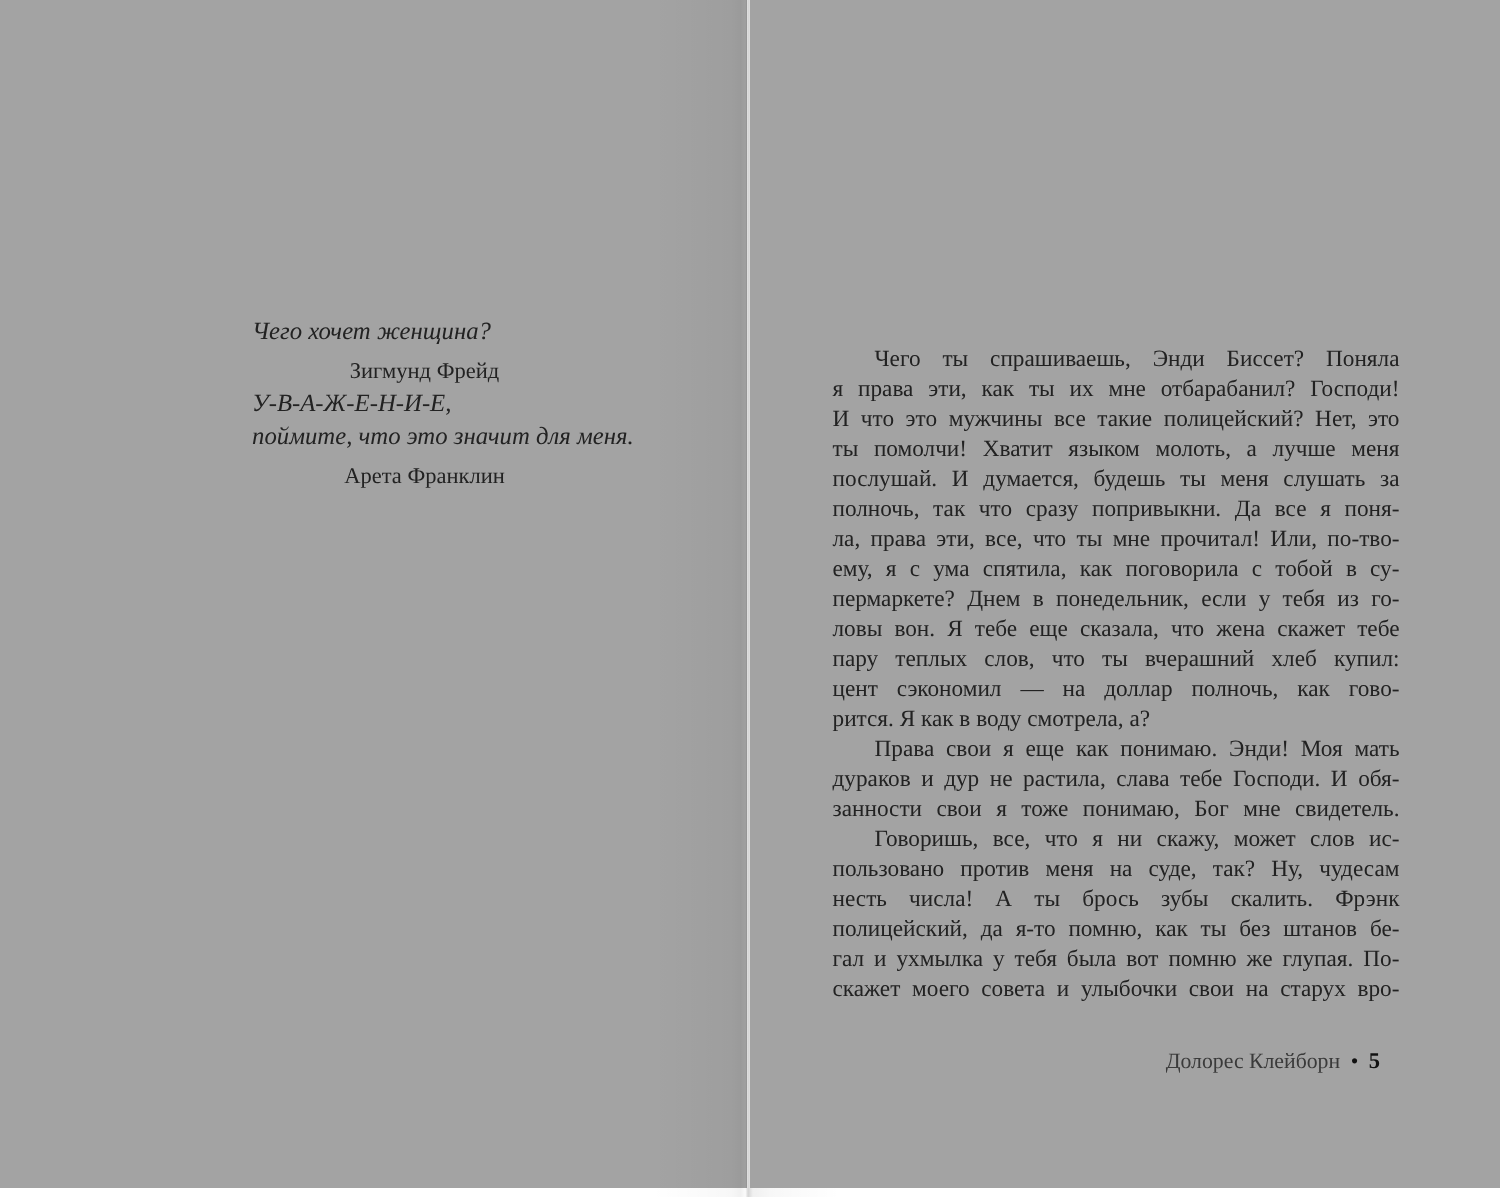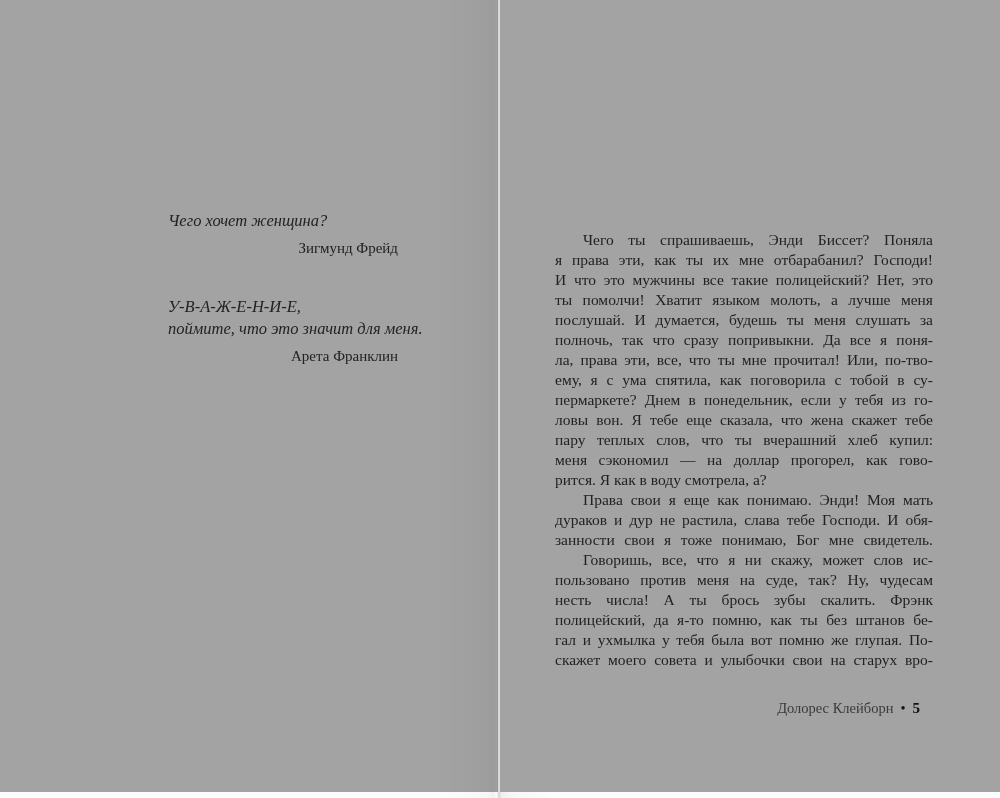--- a/index.html
+++ b/index.html
@@ -23,22 +23,22 @@
       rgba(0,0,0,0.015) 49.5%,
       rgba(0,0,0,0.165) 51%,
       rgba(0,0,0,0.060) 53.5%,
       rgba(0,0,0,0.030) 63%,
       rgba(0,0,0,0) 100%);
   }
 
   
   .epigraphs{position:absolute;left:168px;top:210px;width:230px;color:#222}
   .quote-line{font-style:italic;font-size:16.5px;line-height:22px;white-space:nowrap}
-  .attribution{text-align:right;font-size:15px;line-height:20px;margin-top:6px}
-  .epigraph + .epigraph{margin-top:38px}
+  .attribution{text-align:center;font-size:15px;line-height:20px;margin-top:6px}
+  .epigraph + .epigraph{}
 
   
   .body-text{position:absolute;left:55px;top:230px;width:378px;color:#222;font-size:15.5px}
   .bline{line-height:20px;text-align:justify;text-align-last:justify}
   .bline.first{text-indent:28px}
   .bline.last{text-align-last:left}
 
   
   .footer{
     position:absolute;right:80px;top:700px;
@@ -75,21 +75,21 @@
         <div class="bline">я права эти, как ты их мне отбарабанил? Господи!</div>
         <div class="bline">И что это мужчины все такие полицейский? Нет, это</div>
         <div class="bline">ты помолчи! Хватит языком молоть, а лучше меня</div>
         <div class="bline">послушай. И думается, будешь ты меня слушать за</div>
         <div class="bline">полночь, так что сразу попривыкни. Да все я поня-</div>
         <div class="bline">ла, права эти, все, что ты мне прочитал! Или, по-тво-</div>
         <div class="bline">ему, я с ума спятила, как поговорила с тобой в су-</div>
         <div class="bline">пермаркете? Днем в понедельник, если у тебя из го-</div>
         <div class="bline">ловы вон. Я тебе еще сказала, что жена скажет тебе</div>
         <div class="bline">пару теплых слов, что ты вчерашний хлеб купил:</div>
-        <div class="bline">меня сэкономил — на доллар прогорел, как гово-</div>
+        <div class="bline">цент сэкономил — на доллар полночь, как гово-</div>
         <div class="bline last">рится. Я как в воду смотрела, а?</div>
         <div class="bline first">Права свои я еще как понимаю. Энди! Моя мать</div>
         <div class="bline">дураков и дур не растила, слава тебе Господи. И обя-</div>
         <div class="bline">занности свои я тоже понимаю, Бог мне свидетель.</div>
         <div class="bline first">Говоришь, все, что я ни скажу, может слов ис-</div>
         <div class="bline">пользовано против меня на суде, так? Ну, чудесам</div>
         <div class="bline">несть числа! А ты брось зубы скалить. Фрэнк</div>
         <div class="bline">полицейский, да я-то помню, как ты без штанов бе-</div>
         <div class="bline">гал и ухмылка у тебя была вот помню же глупая. По-</div>
         <div class="bline">скажет моего совета и улыбочки свои на старух вро-</div>

